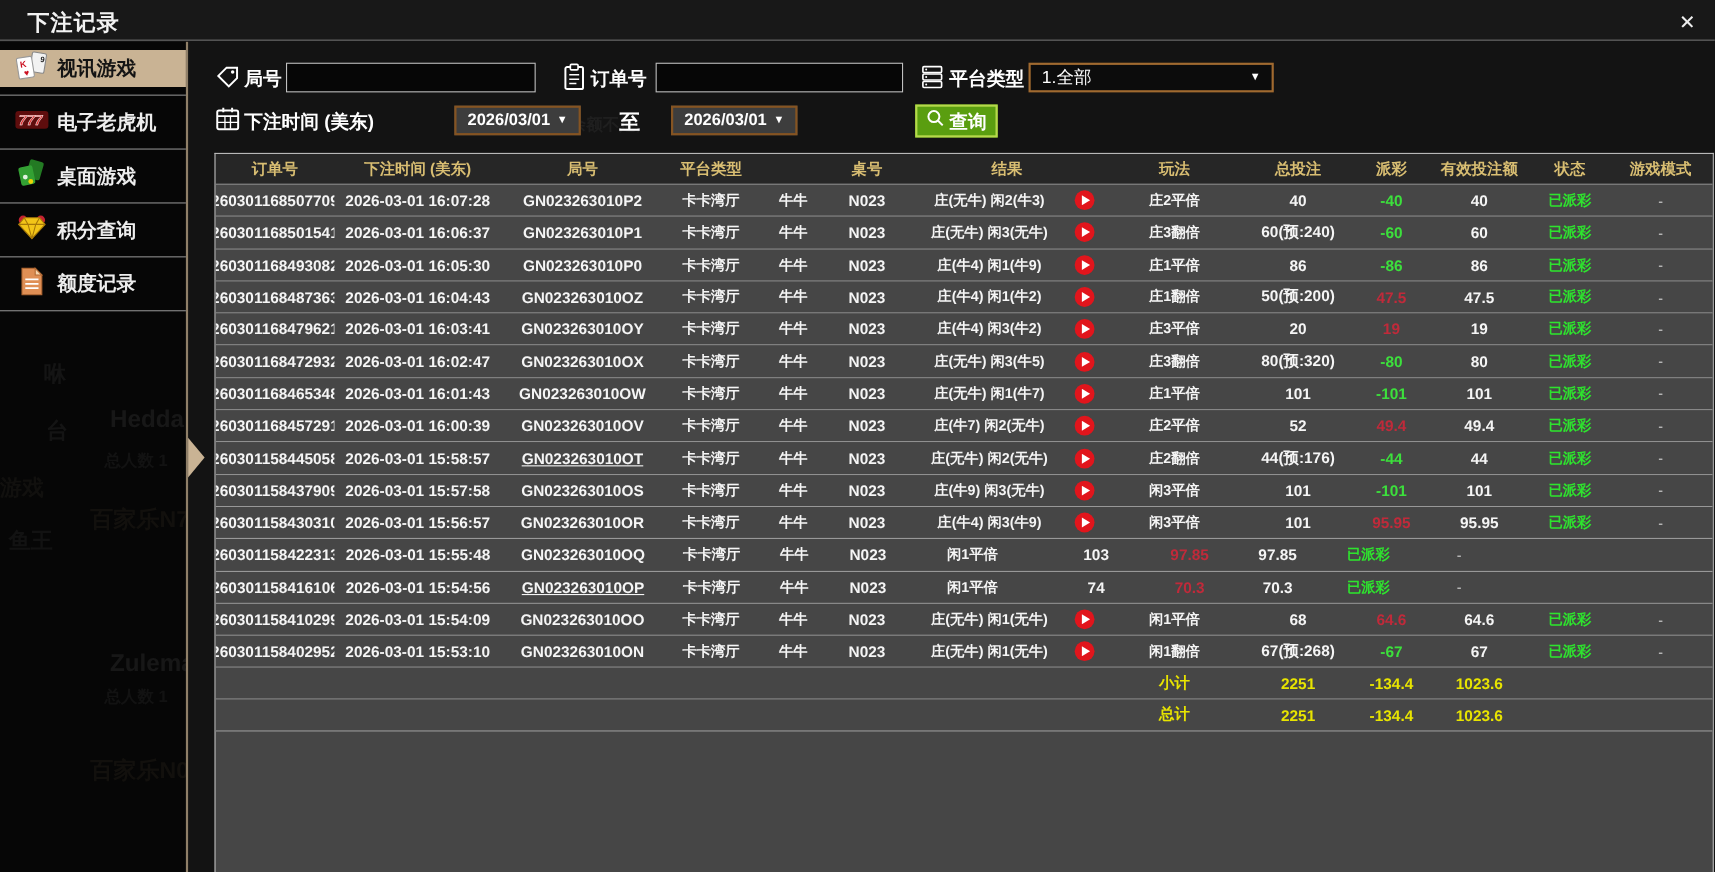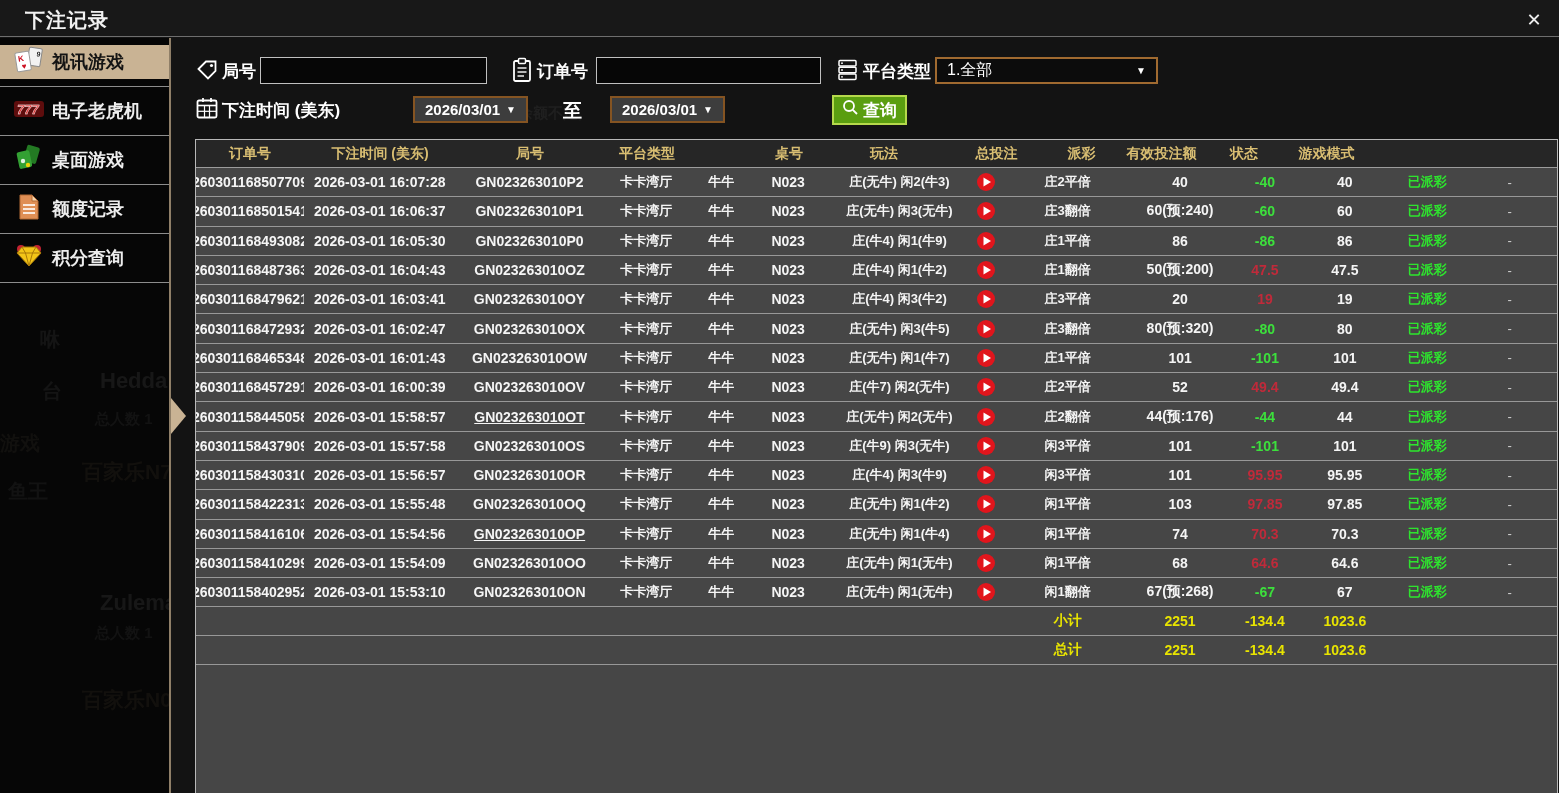--- a/index.html
+++ b/index.html
@@ -133,41 +133,41 @@
               </g>
             <circle cx="9" cy="17" r="2.2" fill="#ffffff" opacity="0.85"></circle>
             <circle cx="14" cy="21" r="2.2" fill="#ffd700" opacity="0.9"></circle>
           </svg>
         </span>
         <span class="s-label">桌面游戏</span>
       </div>
 
       <div class="side-item">
         <span class="s-icon">
+          <svg width="30" height="26" viewBox="0 0 30 26">
+            <circle cx="7" cy="6" r="4" fill="#c42332"></circle>
+              <circle cx="23" cy="6" r="4" fill="#c42332"></circle>
+            <path d="M8 4 L22 4 L27 10 L15 23 L3 10 Z" fill="#f2c518" stroke="#a87908" stroke-width="1"></path>
+            <path d="M3 10 L27 10 M8 4 L11.5 10 L15 23 M22 4 L18.5 10 L15 23" stroke="#a87908" stroke-width="1" fill="none"></path>
+          </svg>
+        </span>
+        <span class="s-label">积分查询</span>
+      </div>
+
+      <div class="side-item">
+        <span class="s-icon">
           <svg width="24" height="28" viewBox="0 0 24 28">
             <path d="M3 2 L15 2 L21 8 L21 26 L3 26 Z" fill="#df8f55" stroke="#b36a34"></path>
             <path d="M15 2 L15 8 L21 8 Z" fill="#f6d6ae" stroke="#b36a34"></path>
             <line x1="6" y1="12" x2="18" y2="12" stroke="#ffffff" stroke-width="1.6"></line>
             <line x1="6" y1="16" x2="18" y2="16" stroke="#ffffff" stroke-width="1.6"></line>
             <line x1="6" y1="20" x2="18" y2="20" stroke="#ffffff" stroke-width="1.6"></line>
           </svg>
         </span>
         <span class="s-label">额度记录</span>
-      </div>
-
-      <div class="side-item">
-        <span class="s-icon">
-          <svg width="30" height="26" viewBox="0 0 30 26">
-            <circle cx="7" cy="6" r="4" fill="#c42332"></circle>
-              <circle cx="23" cy="6" r="4" fill="#c42332"></circle>
-            <path d="M8 4 L22 4 L27 10 L15 23 L3 10 Z" fill="#f2c518" stroke="#a87908" stroke-width="1"></path>
-            <path d="M3 10 L27 10 M8 4 L11.5 10 L15 23 M22 4 L18.5 10 L15 23" stroke="#a87908" stroke-width="1" fill="none"></path>
-          </svg>
-        </span>
-        <span class="s-label">积分查询</span>
       </div>
 
       <div id="ghost-layer">
           <span class="ghost sg0">咻</span>
           <span class="ghost sg1">台</span>
           <span class="ghost sg2">游戏</span>
           <span class="ghost sg3">鱼王</span>
           <span class="ghost sg4">Hedda</span>
           <span class="ghost sg5">总人数 1</span>
           <span class="ghost sg6">百家乐N73</span>
@@ -251,20 +251,21 @@
     </div>
 
     <div class="btable">
       <div class="thead" id="thead">
           <div class="th" style="width: 108px;">订单号</div>
           <div class="th" style="width: 152px;">下注时间 (美东)</div>
           <div class="th" style="width: 148px;">局号</div>
           <div class="th" style="width: 86px;">平台类型</div>
           <div class="th" style="width: 64px; margin-top: 44px;">游戏类型</div>
           <div class="th" style="width: 70px;">桌号</div>
+          <div class="th" style="width: 185px;">结果</div>
           <div class="th" style="width: 120px;">玩法</div>
           <div class="th" style="width: 105px; text-align: right;">总投注</div>
           <div class="th" style="width: 65px;">派彩</div>
           <div class="th" style="width: 95px;">有效投注额</div>
           <div class="th" style="width: 70px; text-align: right;">状态</div>
           <div class="th" style="width: 95px;">游戏模式</div>
         </div>
       <div id="tbody">
           <div class="tr">
             <div class="td num" style="width: 108px;">260301168507709</div>
@@ -519,52 +520,34 @@
             <div class="td status" style="width: 70px;">已派彩</div>
             <div class="td dim" style="width: 95px;">-</div>
           </div>
           <div class="tr">
             <div class="td num" style="width: 108px;">260301158422313</div>
             <div class="td num" style="width: 152px;">2026-03-01 15:55:48</div>
             <div class="td num" style="width: 148px;">GN023263010OQ</div>
             <div class="td" style="width: 86px;">卡卡湾厅</div>
             <div class="td" style="width: 64px;">牛牛</div>
             <div class="td num" style="width: 70px;">N023</div>
-            <div class="td td-result" style="width: 185px;">
-              <span class="result-text">庄(无牛) 闲1(牛2)</span>
-              <span class="play-btn">
-                <svg width="20" height="20" viewBox="0 0 20 20">
-                  <circle cx="10" cy="10" r="9" fill="#e1151c"></circle>
-                  <path d="M7.5 5.5 L15 10 L7.5 14.5 Z" fill="#ffffff"></path>
-                </svg>
-              </span>
-            </div>
             <div class="td" style="width: 120px;">闲1平倍</div>
             <div class="td num" style="width: 105px;">103</div>
             <div class="td num pos" style="width: 65px;">97.85</div>
             <div class="td num" style="width: 95px;">97.85</div>
             <div class="td status" style="width: 70px;">已派彩</div>
             <div class="td dim" style="width: 95px;">-</div>
           </div>
           <div class="tr">
             <div class="td num" style="width: 108px;">260301158416106</div>
             <div class="td num" style="width: 152px;">2026-03-01 15:54:56</div>
             <div class="td num" style="width: 148px; text-decoration: underline;">GN023263010OP</div>
             <div class="td" style="width: 86px;">卡卡湾厅</div>
             <div class="td" style="width: 64px;">牛牛</div>
             <div class="td num" style="width: 70px;">N023</div>
-            <div class="td td-result" style="width: 185px;">
-              <span class="result-text">庄(无牛) 闲1(牛4)</span>
-              <span class="play-btn">
-                <svg width="20" height="20" viewBox="0 0 20 20">
-                  <circle cx="10" cy="10" r="9" fill="#e1151c"></circle>
-                  <path d="M7.5 5.5 L15 10 L7.5 14.5 Z" fill="#ffffff"></path>
-                </svg>
-              </span>
-            </div>
             <div class="td" style="width: 120px;">闲1平倍</div>
             <div class="td num" style="width: 105px; text-align: center;">74</div>
             <div class="td num pos" style="width: 65px;">70.3</div>
             <div class="td num" style="width: 95px;">70.3</div>
             <div class="td status" style="width: 70px;">已派彩</div>
             <div class="td dim" style="width: 95px;">-</div>
           </div>
           <div class="tr">
             <div class="td num" style="width: 108px;">260301158410299</div>
             <div class="td num" style="width: 152px;">2026-03-01 15:54:09</div>

